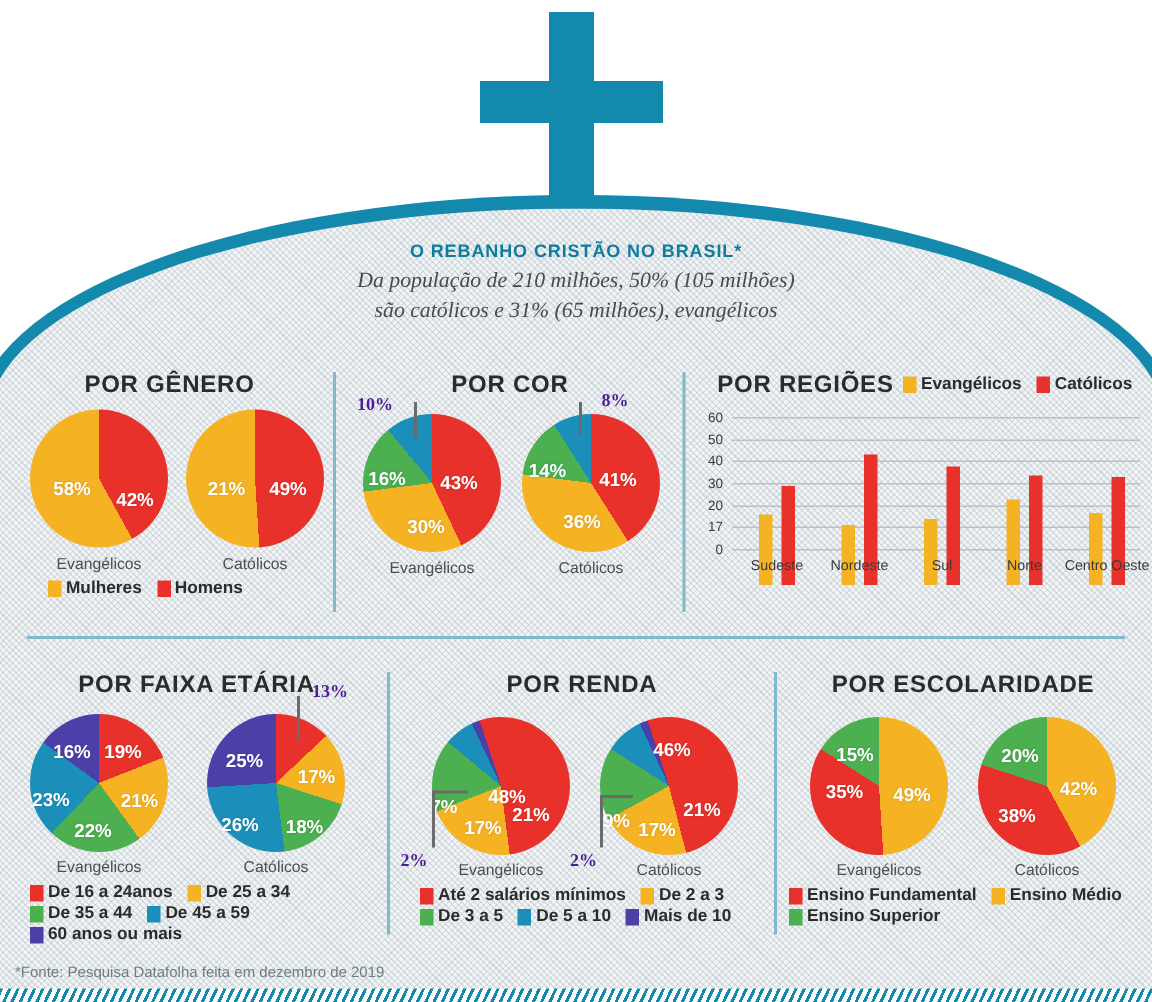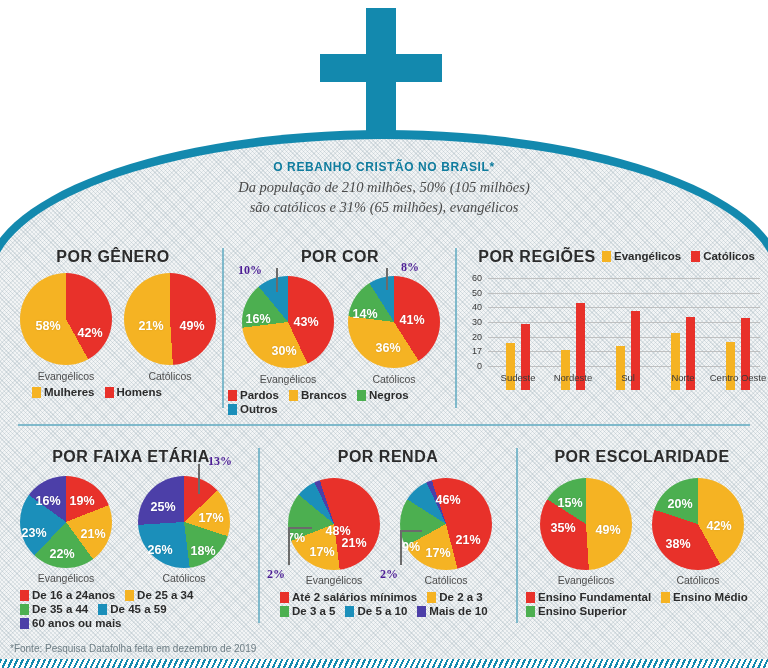--- a/index.html
+++ b/index.html
@@ -156,38 +156,20 @@
 
     <div class="pie" style="left:120px;top:28px;width:92px;height:92px;
          background:conic-gradient(#e8312a 0 147.6deg,#f5b323 147.6deg 277.2deg,#4caf50 277.2deg 327.6deg,#1b8fba 327.6deg 360deg);"></div>
     <div class="slice-lbl" style="left:184px;top:72px;">41%</div>
     <div class="slice-lbl" style="left:160px;top:100px;">36%</div>
     <div class="slice-lbl" style="left:137px;top:66px;">14%</div>
     <div class="out-lbl" style="left:182px;top:19px;">8%</div>
     <div class="lead" style="left:158px;top:20px;width:1.5px;height:22px;"></div>
     <div class="pie-cap" style="left:120px;top:125px;width:92px;">Católicos</div>
 
-    <div class="legend" style="left:0px;top:141px;width:228px;">
-      <div class="lg-item">
-        <span class="lg-sw" style="background:#e8312a"></span>
-        <span class="lg-tx">Pardos</span>
-      </div>
-      <div class="lg-item">
-        <span class="lg-sw" style="background:#f5b323"></span>
-        <span class="lg-tx">Brancos</span>
-      </div>
-      <div class="lg-item">
-        <span class="lg-sw" style="background:#4caf50"></span>
-        <span class="lg-tx">Negros</span>
-      </div>
-      <div class="lg-item">
-        <span class="lg-sw" style="background:#1b8fba"></span>
-        <span class="lg-tx">Outros</span>
-      </div>
-    </div>
   </div>
 
   <div class="panel" style="left:462px;top:248px;width:300px;height:160px;">
     <div class="panel-title" style="top:0;left:-75px;width:300px;">POR REGIÕES</div>
 
     <div class="legend" style="left:140px;top:2px;width:170px;">
       <div class="lg-item">
         <span class="lg-sw" style="background:#f5b323"></span>
         <span class="lg-tx">Evangélicos</span>
       </div>

